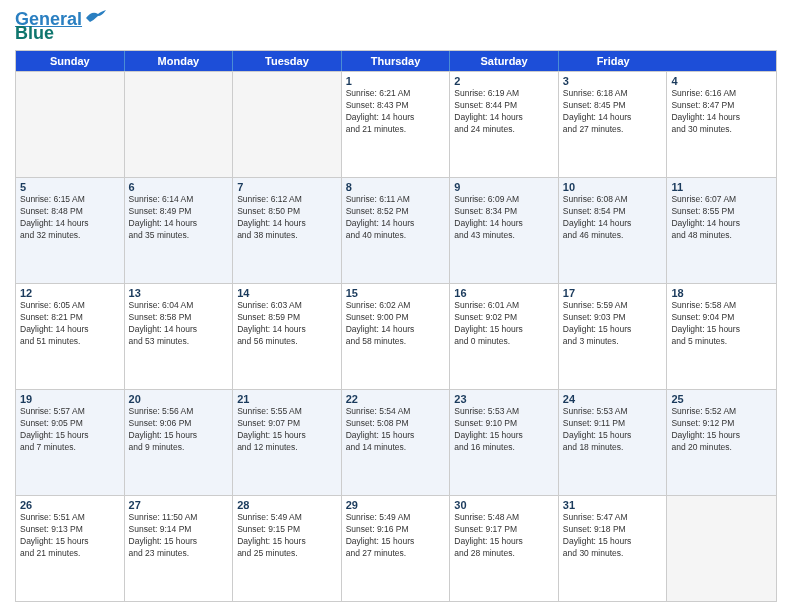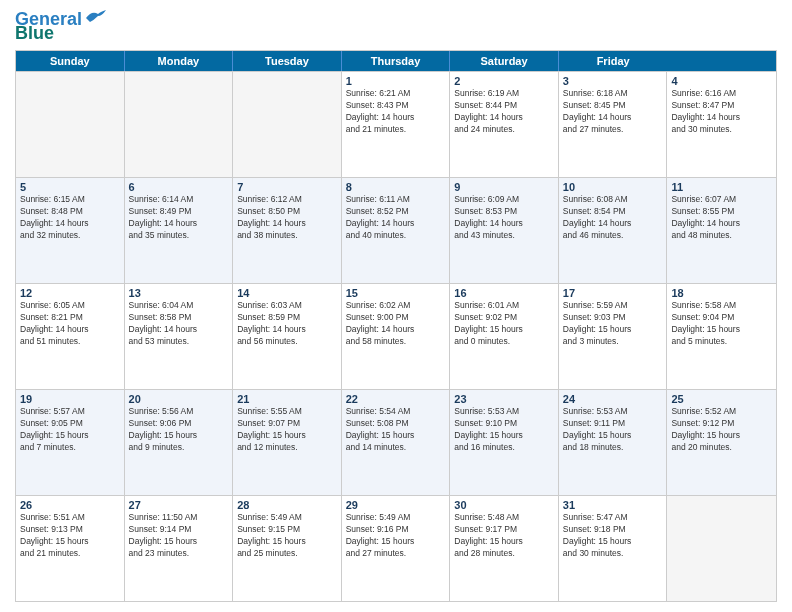--- a/index.html
+++ b/index.html
@@ -29,20 +29,21 @@
       align-items: flex-start;
     }
     .logo-text {
       font-size: 18px;
       font-weight: bold;
       color: #1a3a5c;
       line-height: 1;
     }
     .logo-text span {
       color: #2a7fc1;
+      text-decoration: underline;
     }
     .title-block {
       text-align: right;
     }
     .month-year {
       font-size: 32px;
       font-weight: bold;
       color: #1a3a5c;
     }
     .location {
@@ -51,21 +52,21 @@
     }
     .calendar {
       flex: 1;
       display: flex;
       flex-direction: column;
       border: 1px solid #ccc;
     }
     .cal-header {
       display: grid;
       grid-template-columns: repeat(7, 1fr);
-      background: #0369a1;
+      background: #1d4ed8;
     }
     .cal-header-cell {
       color: white;
       font-size: 11px;
       font-weight: bold;
       text-align: center;
       padding: 4px 2px;
       border-right: 1px solid #4a8dd5;
     }
     .cal-header-cell:last-child { border-right: none; }
@@ -193,21 +194,21 @@
           <div class="cal-cell alt-row">
             <span class="day-number">8</span>
             <div class="cell-text">Sunrise: 6:11 AM</div>
             <div class="cell-text">Sunset: 8:52 PM</div>
             <div class="cell-text">Daylight: 14 hours</div>
             <div class="cell-text">and 40 minutes.</div>
           </div>
           <div class="cal-cell alt-row">
             <span class="day-number">9</span>
             <div class="cell-text">Sunrise: 6:09 AM</div>
-            <div class="cell-text">Sunset: 8:53 PM</div>
+            <div class="cell-text">Sunset: 8:34 PM</div>
             <div class="cell-text">Daylight: 14 hours</div>
             <div class="cell-text">and 43 minutes.</div>
           </div>
           <div class="cal-cell alt-row">
             <span class="day-number">10</span>
             <div class="cell-text">Sunrise: 6:08 AM</div>
             <div class="cell-text">Sunset: 8:54 PM</div>
             <div class="cell-text">Daylight: 14 hours</div>
             <div class="cell-text">and 46 minutes.</div>
           </div>

